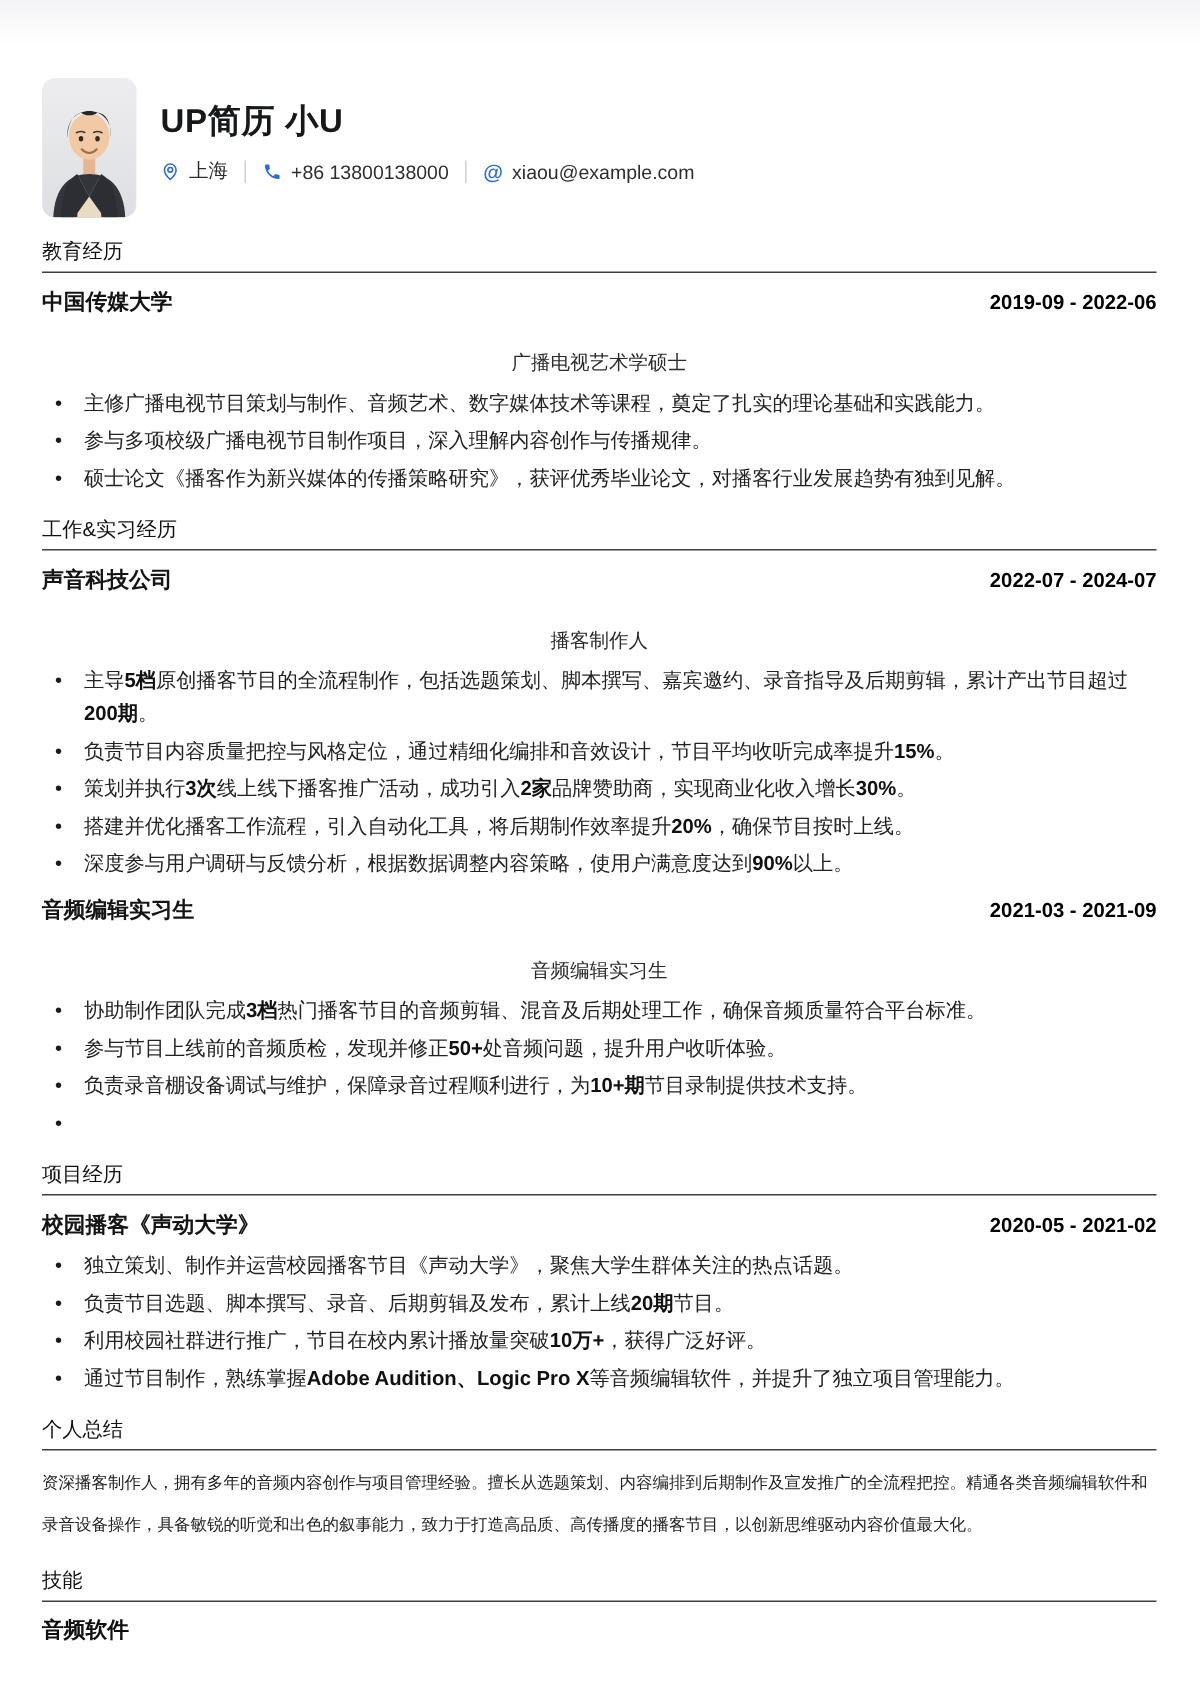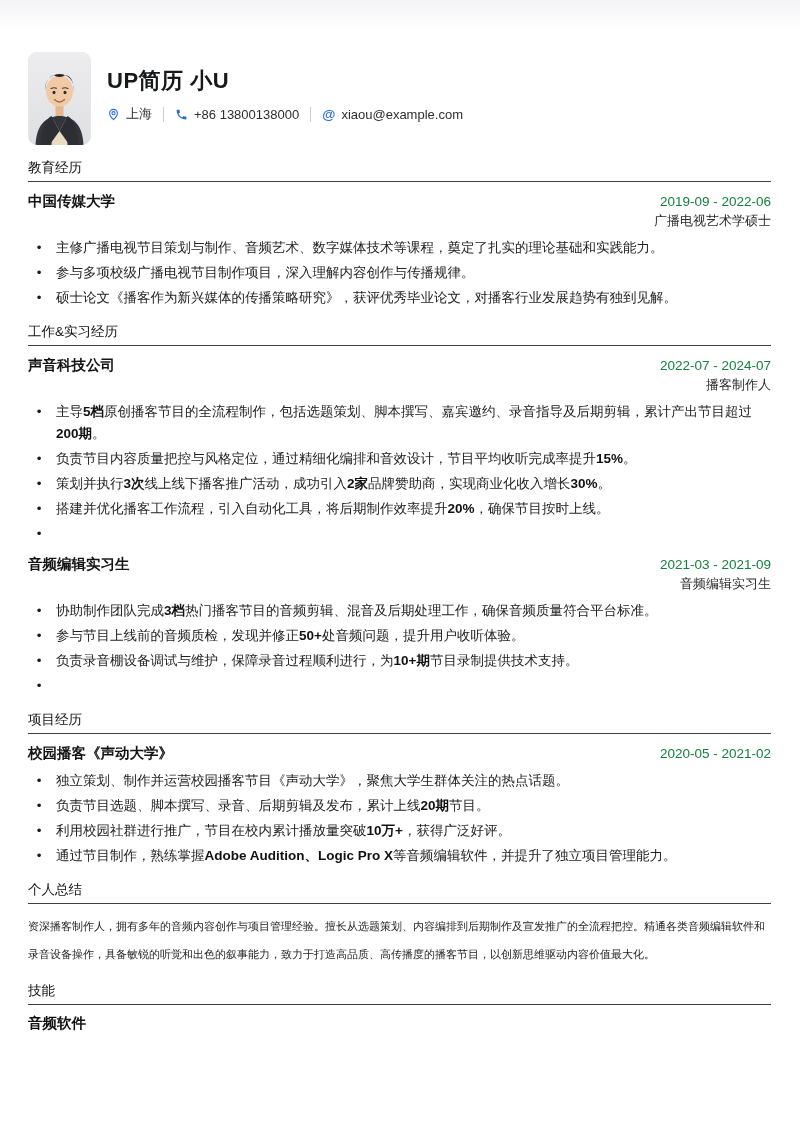--- a/index.html
+++ b/index.html
@@ -21,22 +21,22 @@
   .contact .icon { color:var(--accent); display:inline-flex; align-items:center; margin-right:6px; }
   .contact .at { color:var(--accent); font-weight:700; font-size:13.5px; }
   .sep { width:1px; height:15px; background:#ccd0d6; margin:0 11px; }
 
   
   .section { margin-top:14px; }
   .section-title { font-size:13.5px; font-weight:400; color:#111; padding-bottom:4px;
                    border-bottom:1px solid var(--rule); }
   .entry-head { display:flex; justify-content:space-between; align-items:baseline; margin-top:10px; }
   .org { font-size:14.5px; font-weight:700; color:#141414; }
-  .date { font-size:13.5px; font-weight:400; color:#15803d; }
-  .entry-sub { display:flex; justify-content:flex-end; font-size:13px; color:#2a2a2a; margin-top:1px; }
+  .date { font-size:13.5px; font-weight:700; color:#000000; }
+  .entry-sub { display:flex; justify-content:center; font-size:13px; color:#2a2a2a; margin-top:22px; }
   .bullets { list-style:none; margin-top:7px; }
   .bullet { display:flex; margin-bottom:3px; font-size:13.5px; line-height:22px; color:#222; }
   .bullet .marker { flex:0 0 14px; margin-left:4px; margin-right:10px; text-align:center; color:#1a1a1a; }
   .bullet b { font-weight:700; color:#111; }
   .job2 { margin-top:10px; }
 
   
   .summary-text { margin-top:8px; font-size:11px; line-height:28px; color:#222; }
 
   
@@ -148,20 +148,21 @@
           <li class="bullet">
               <span class="marker">•</span>
               <span>策划并执行<b>3次</b>线上线下播客推广活动，成功引入<b>2家</b>品牌赞助商，实现商业化收入增长<b>30%</b>。</span>
             </li>
           <li class="bullet">
               <span class="marker">•</span>
               <span>搭建并优化播客工作流程，引入自动化工具，将后期制作效率提升<b>20%</b>，确保节目按时上线。</span>
             </li>
           <li class="bullet">
               <span class="marker">•</span>
+              <span>深度参与用户调研与反馈分析，根据数据调整内容策略，使用户满意度达到<b>90%</b>以上。</span>
             </li>
         </ul>
       </div>
 
       <div class="job2">
         <div class="entry-head">
           <span class="org">音频编辑实习生</span>
           <span class="date">2021-03 - 2021-09</span>
         </div>
         <div class="entry-sub">

